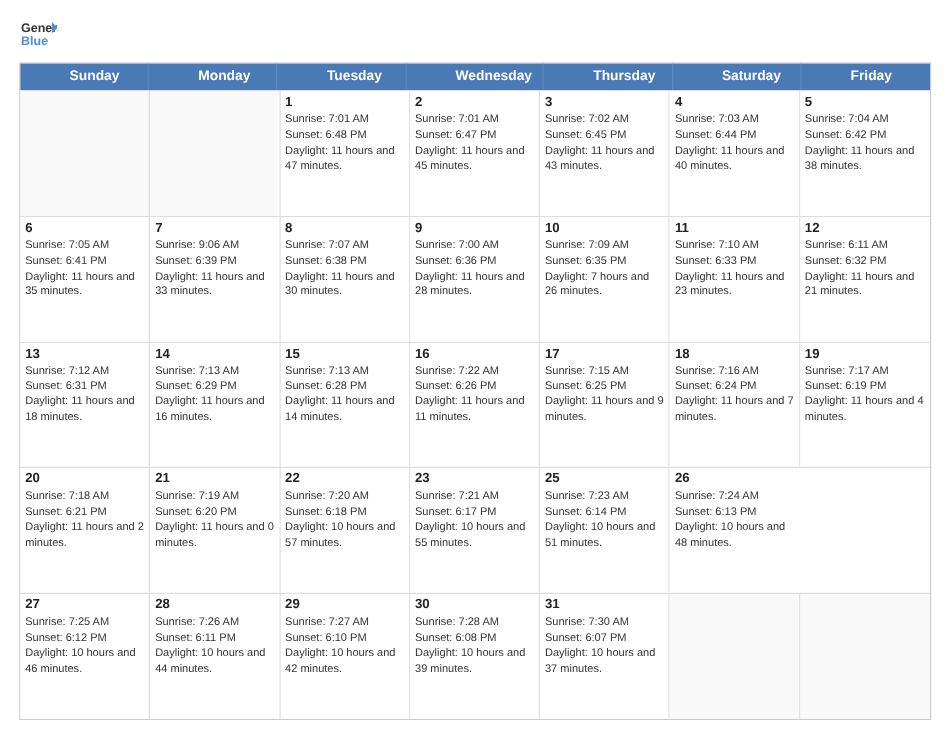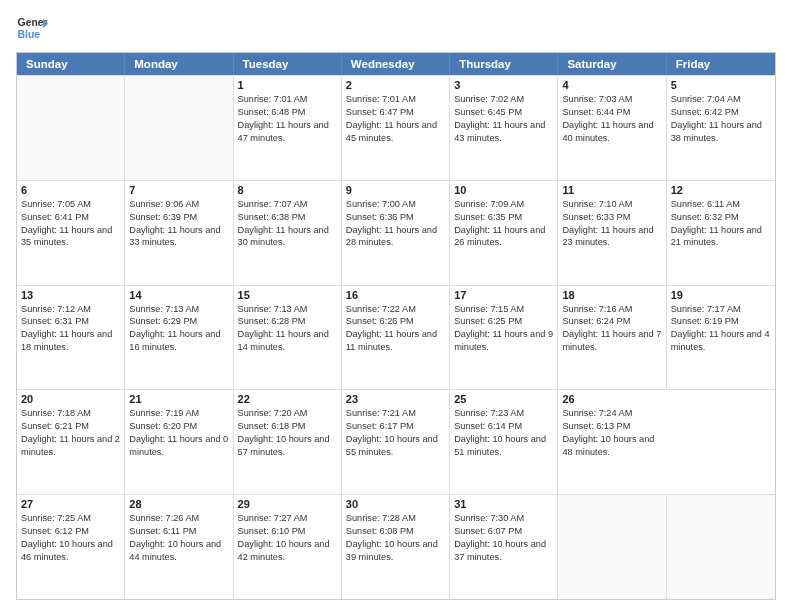--- a/index.html
+++ b/index.html
@@ -55,20 +55,21 @@
       grid-template-columns: repeat(7, 1fr);
       background: #4a7ab5;
     }
     .cal-header-cell {
       color: #fff;
       font-size: 11.5px;
       font-weight: bold;
       padding: 5px 9px;
       text-align: left;
       border-right: 1px solid #5a8ac5;
+      margin-left: 32px;
     }
     .cal-header-cell:last-child { border-right: none; }
     .cal-body {
       flex: 1;
       display: flex;
       flex-direction: column;
     }
     .cal-week {
       display: grid;
       grid-template-columns: repeat(7, 1fr);
@@ -184,21 +185,21 @@
           <div class="cal-cell">
             <span class="day-num">9</span>
             <span class="cell-line">Sunrise: 7:00 AM</span>
             <span class="cell-line">Sunset: 6:36 PM</span>
             <span class="cell-line">Daylight: 11 hours and 28 minutes.</span>
           </div>
           <div class="cal-cell">
             <span class="day-num">10</span>
             <span class="cell-line">Sunrise: 7:09 AM</span>
             <span class="cell-line">Sunset: 6:35 PM</span>
-            <span class="cell-line">Daylight: 11 hours and 26 minutes.</span>
+            <span class="cell-line">Daylight: 7 hours and 26 minutes.</span>
           </div>
           <div class="cal-cell">
             <span class="day-num">11</span>
             <span class="cell-line">Sunrise: 7:10 AM</span>
             <span class="cell-line">Sunset: 6:33 PM</span>
             <span class="cell-line">Daylight: 11 hours and 23 minutes.</span>
           </div>
           <div class="cal-cell">
             <span class="day-num">12</span>
             <span class="cell-line">Sunrise: 6:11 AM</span>

